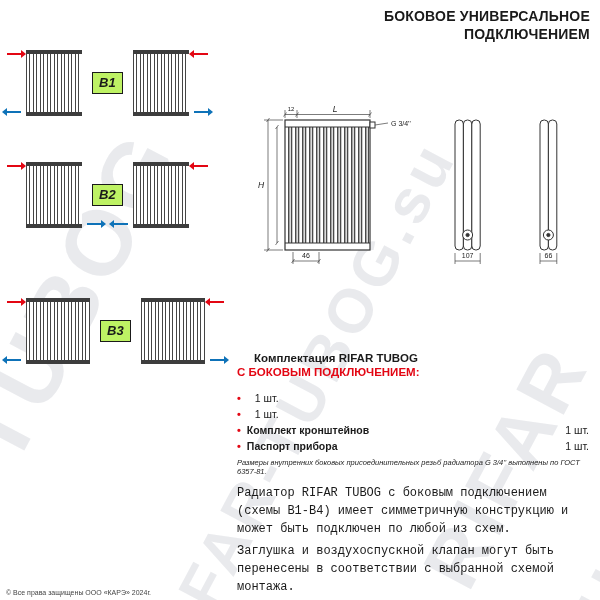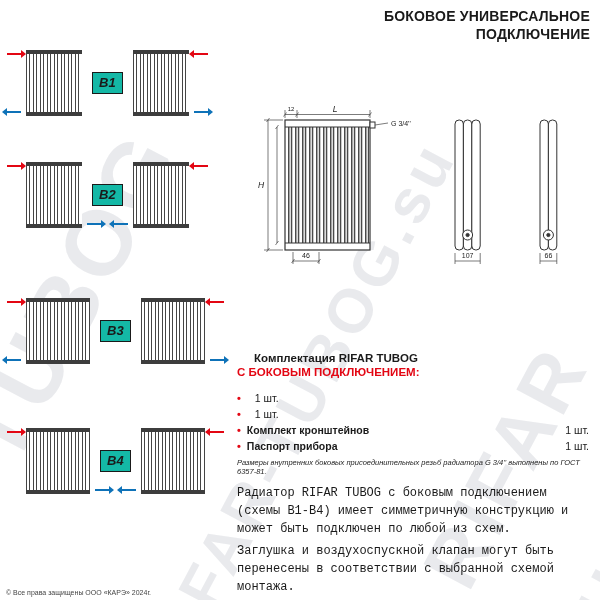--- a/index.html
+++ b/index.html
@@ -17,21 +17,21 @@
          font-size:14px;line-height:1.25;letter-spacing:.2px;z-index:2;}
   
   .schemes{position:absolute;left:8px;top:50px;width:235px;z-index:1;}
   .scheme-row{position:relative;display:flex;align-items:center;padding:0 18px;height:66px;}
   .mb1{margin-bottom:46px;} .mb2{margin-bottom:70px;} .mb3{margin-bottom:64px;}
   .rad-wrap{position:relative;}
   .rad-sm{width:56px;} .rad-lg{width:64px;}
   .radiator{height:58px;border-top:4px solid #3d3d3d;border-bottom:4px solid #3d3d3d;
     background:repeating-linear-gradient(90deg,#454545 0 1.4px,#fff 1.4px 3px,#454545 3px 4.4px,#fff 4.4px 7px);}
   .scheme-label{margin:0 10px;border:1.5px solid #1a1a1a;padding:0 6px;height:20px;line-height:20px;
-    font-weight:bold;font-style:italic;font-size:13px;background:#14b8a6;}
+    font-weight:bold;font-style:italic;font-size:13px;background:#bef264;}
   .arrow{position:absolute;width:14px;height:0;border-top:2.4px solid var(--ac);}
   .arrow.red{--ac:var(--supply,#e30613);} .arrow.blue{--ac:var(--return,#0e72b8);}
   .arrow::after{content:"";position:absolute;top:-5.4px;width:0;height:0;border:4px solid transparent;}
   .arrow.dir-right::after{right:-9px;border-left:5px solid var(--ac);}
   .arrow.dir-left::after{left:-9px;border-right:5px solid var(--ac);}
   .tl{top:3px;left:-19px;} .bl{bottom:3px;left:-19px;}
   .tr{top:3px;right:-19px;} .br{bottom:3px;right:-19px;}
   
   .drawing-block{position:absolute;left:253px;top:98px;width:334px;z-index:1;}
   .drawing text{font-family:"Liberation Sans",sans-serif;fill:#1a1a1a;}
@@ -58,21 +58,21 @@
 
 <div class="page">
 
   <span class="wm wm1">TUBOG</span>
   <span class="wm wm2">RIFAR-TUBOG.su</span>
   <span class="wm wm3">RIFAR</span>
   <span class="wm wm4">TUBOG.su</span>
 
   <div class="title">
     <div>БОКОВОЕ УНИВЕРСАЛЬНОЕ</div>
-    <div>ПОДКЛЮЧЕНИЕ</div>
+    <div>ПОДКЛЮЧЕНИЕМ</div>
   </div>
 
   <div class="schemes">
 
     <div class="scheme-row mb1">
       <div class="rad-wrap rad-sm">
         <div class="radiator"></div>
         <span class="arrow red tl dir-right"></span>
         <span class="arrow blue bl dir-left"></span>
       </div>
@@ -105,33 +105,20 @@
         <span class="arrow blue bl dir-left"></span>
       </div>
       <div class="scheme-label">В3</div>
       <div class="rad-wrap rad-lg">
         <div class="radiator"></div>
         <span class="arrow red tr dir-left"></span>
         <span class="arrow blue br dir-right"></span>
       </div>
     </div>
 
-    <div class="scheme-row">
-      <div class="rad-wrap rad-lg">
-        <div class="radiator"></div>
-        <span class="arrow red tl dir-right"></span>
-        <span class="arrow blue br dir-right"></span>
-      </div>
-      <div class="scheme-label">В4</div>
-      <div class="rad-wrap rad-lg">
-        <div class="radiator"></div>
-        <span class="arrow red tr dir-left"></span>
-        <span class="arrow blue bl dir-left"></span>
-      </div>
-    </div>
   </div>
 
   <div class="drawing-block">
     <svg class="drawing" viewBox="0 0 334 178" width="334" height="178">
       <defs>
         <pattern id="secs" width="7" height="8" patternUnits="userSpaceOnUse">
           <rect x="0" width="1.5" height="8" fill="#4a4a4a"></rect>
           <rect x="2.8" width="1.5" height="8" fill="#4a4a4a"></rect>
         </pattern>
       </defs>

